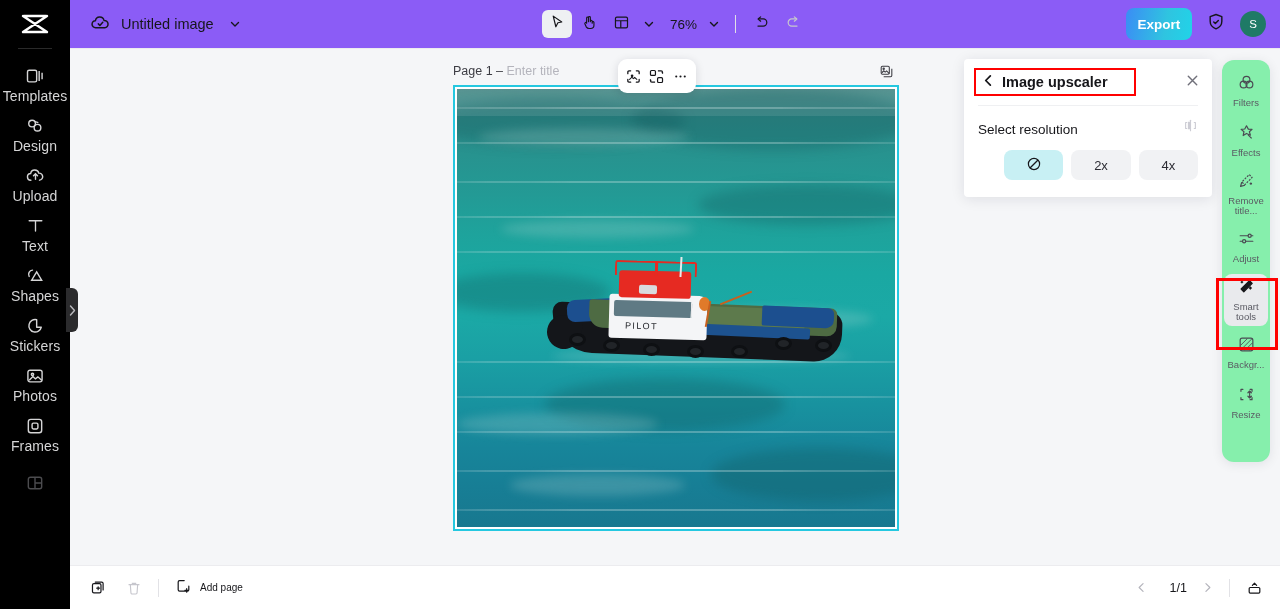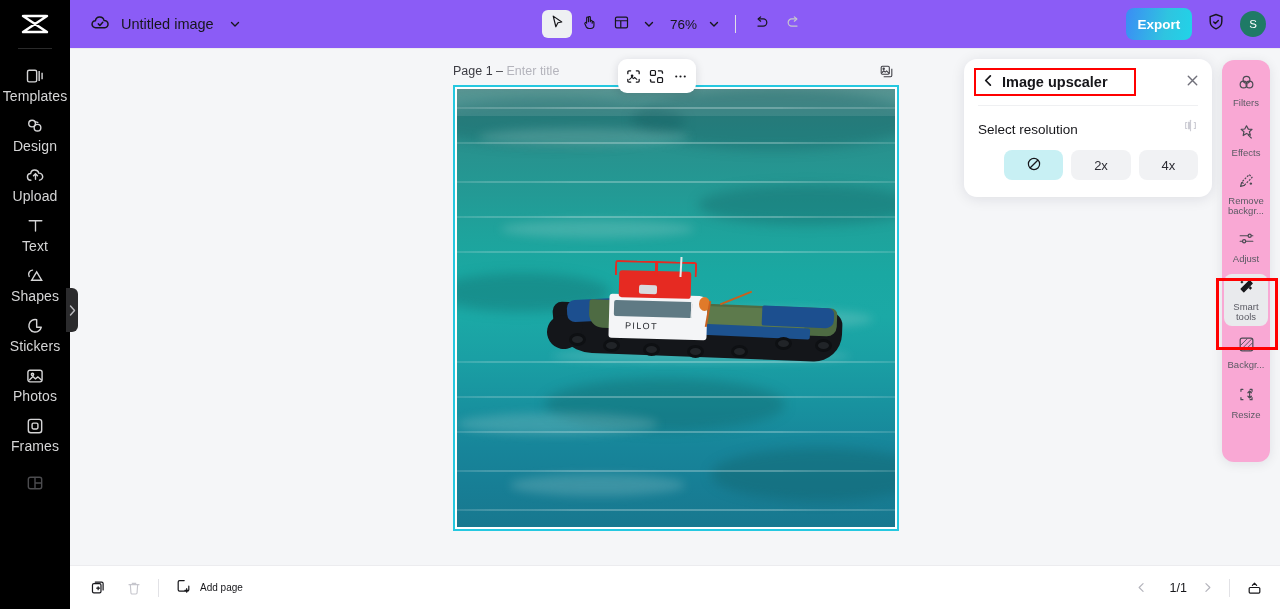--- a/index.html
+++ b/index.html
@@ -173,21 +173,21 @@
   }
   .tyre { position: absolute; width: 17px; height: 13px; border: 3.5px solid #0e1013; border-radius: 50%; background: rgba(40,44,48,.65); }
   .mooring { position:absolute; left: 160px; top: 44px; width: 2px; height: 26px; background:#c8601f; transform: rotate(10deg); }
   .mooring2 { position:absolute; left: 172px; top: 40px; width: 34px; height: 2px; background:#c8601f; transform: rotate(-22deg); }
   .buoy { position:absolute; left: 152px; top: 40px; width: 11px; height: 14px; background:#e07a2a; border-radius: 50%; }
   .wake { position:absolute; left: 4px; top: 92px; width: 300px; height: 14px; background: rgba(200,235,232,.20); filter: blur(4px); border-radius:50%; }
 
   
   .right-panel {
     position: absolute; left: 964px; top: 59px; width: 248px; height: 138px;
-    background: #ffffff; border-radius: 13px; box-shadow: 0 2px 14px rgba(20,20,45,.10);
+    background: #ffffff; border-radius: 4px; box-shadow: 0 2px 14px rgba(20,20,45,.10);
   }
   .rp-head { position: relative; height: 46px; display: flex; align-items: center; padding: 0 12px; }
   .rp-title-box {
     position: absolute; left: 10px; top: 9px; width: 162px; height: 28px;
     border: 2.5px solid #ff0000; display: flex; align-items: center; gap: 7px; padding-left: 6px;
   }
   .rp-title { font-size: 14.5px; font-weight: bold; color: #16161a; }
   .rp-close { position: absolute; right: 12px; top: 14px; cursor: pointer; }
   .rp-divider { height: 1px; background: #eff0f2; margin: 0 14px; }
   .rp-body { padding: 12px 14px 0 14px; }
@@ -198,21 +198,21 @@
     width: 74px; height: 30px; border-radius: 8px; background: #f1f2f4;
     display: flex; align-items: center; justify-content: center;
     font-size: 13px; color: #2c2c33; cursor: pointer; border: none;
     font-family: "Liberation Sans", sans-serif;
   }
   .res-btn.sel { background: #c8f0f4; }
 
   
   .right-rail {
     position: absolute; left: 1222px; top: 60px; width: 48px; height: 402px;
-    background: #f9a8d4; border-radius: 12px; box-shadow: 0 2px 12px rgba(20,20,45,.09);
+    background: #86efac; border-radius: 12px; box-shadow: 0 2px 12px rgba(20,20,45,.09);
     padding-top: 8px; display: flex; flex-direction: column; align-items: center;
   }
   .rr-item {
     width: 44px; min-height: 46px; border-radius: 8px; margin-bottom: 4px;
     display: flex; flex-direction: column; align-items: center; justify-content: center;
     cursor: pointer; gap: 2px; padding: 3px 0;
   }
   .rr-item .lbl { font-size: 9.5px; color: #5a5a63; line-height: 1.1; text-align: center; }
   .rr-item.active { background: #e9eaed; }
   .rr-highlight {
@@ -607,21 +607,21 @@
     </div>
 
     <div class="rr-item">
       <span>
         <svg width="19" height="19" viewBox="0 0 24 24" fill="none" stroke="#4a4a52" stroke-width="1.5" stroke-linejoin="round">
           <path d="M15.5 4.5l3.6 3.6-9.4 9.4-3.6-3.6z" stroke-dasharray="2.5 1.6"></path>
             <path d="M6 14l-1.5 5.5L10 18"></path>
             <path d="M17.5 14.5v3M16 16h3"></path>
         </svg>
       </span>
-      <span class="lbl">Remove backgr...</span>
+      <span class="lbl">Remove title...</span>
     </div>
 
     <div class="rr-item">
       <span>
         <svg width="19" height="19" viewBox="0 0 24 24" fill="none" stroke="#4a4a52" stroke-width="1.5" stroke-linecap="round">
           <path d="M4 8.5h10M18 8.5h2"></path>
             <circle cx="16" cy="8.5" r="2"></circle>
           <path d="M4 15.5h3M11 15.5h9"></path>
             <circle cx="9" cy="15.5" r="2"></circle>
         </svg>

